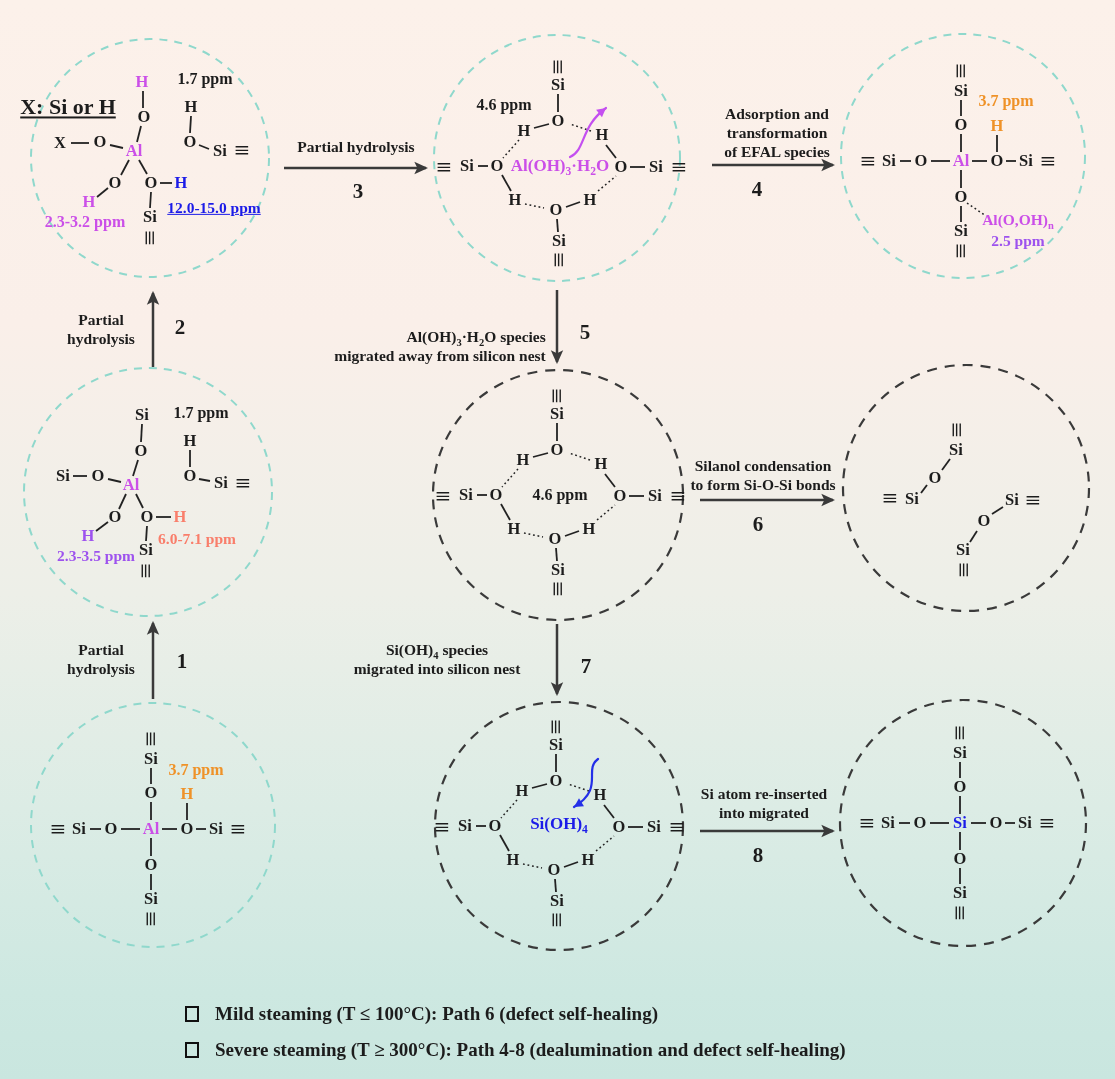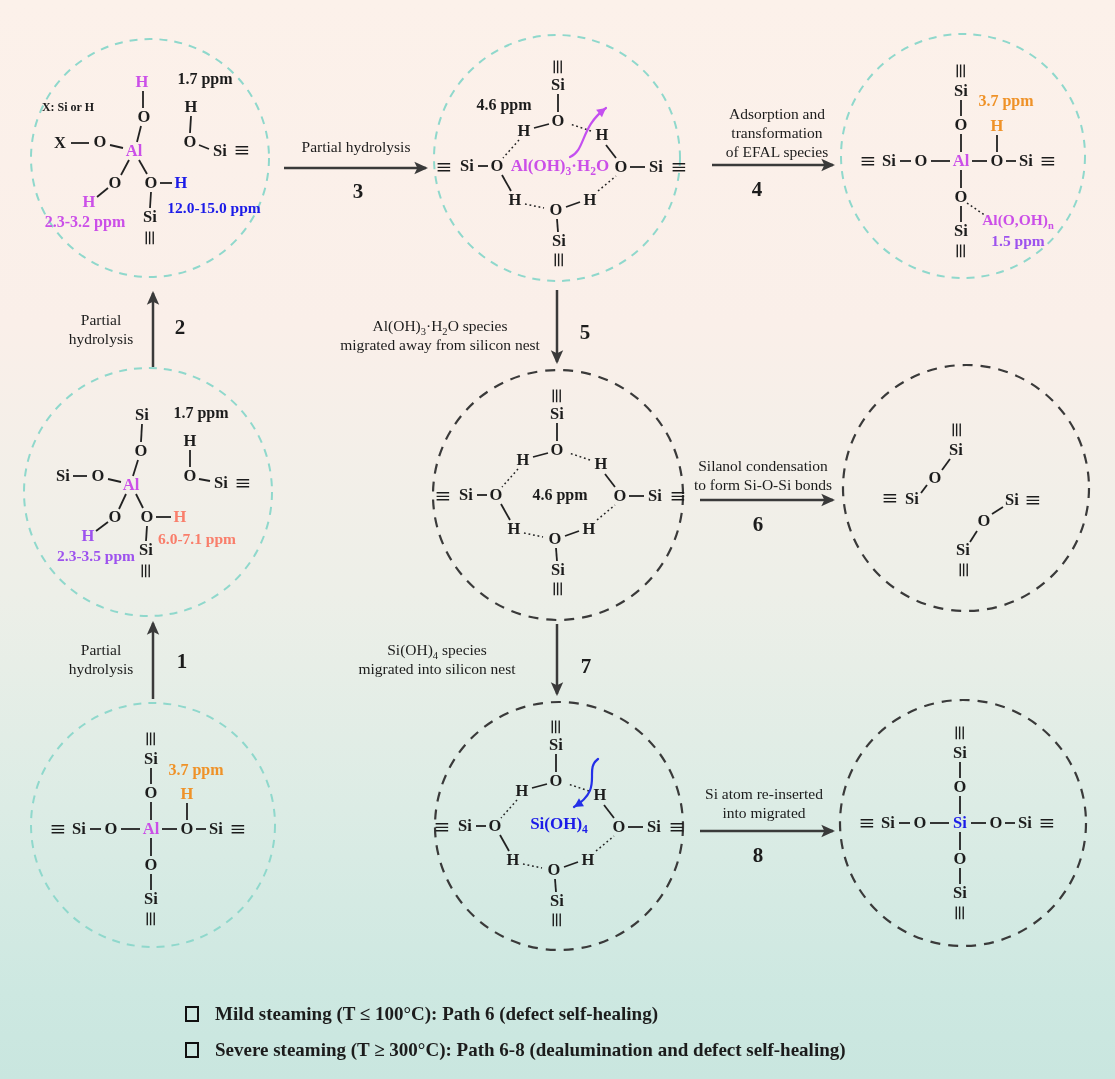--- a/index.html
+++ b/index.html
@@ -7,21 +7,21 @@
     position:relative;width:1115px;height:1079px;overflow:hidden;
     background:linear-gradient(180deg,#fcf1ea 0%,#faefe9 30%,#edefe8 55%,#dcece5 75%,#cde8e1 92%,#c9e6df 100%);
     font-family:"Liberation Serif","DejaVu Serif",serif;font-weight:bold;color:#1c1c1c;
   }
   #overlay{position:absolute;left:0;top:0;pointer-events:none;}
   .mol{position:absolute;}
   .mol svg{position:absolute;left:0;top:0;}
   .atom{position:absolute;transform:translate(-50%,-50%);font-size:16.5px;font-weight:bold;line-height:1;white-space:nowrap;}
   .trip{font-size:20px;letter-spacing:0;}
   .lbl{position:absolute;transform:translate(-50%,-50%);font-weight:bold;white-space:nowrap;line-height:1.05;}
-  .alabel{position:absolute;transform:translate(-50%,-50%);font-size:15.5px;font-weight:normal;text-align:center;line-height:1.22;white-space:pre-line;}
+  .alabel{position:absolute;transform:translate(-50%,-50%);font-size:15.5px;font-weight:bold;text-align:center;line-height:1.22;white-space:pre-line;}
   .anum{position:absolute;transform:translate(-50%,-50%);font-size:21px;font-weight:bold;}
   .c-mag{color:#cb4fe8}.c-purple{color:#9d52ee}.c-blue{color:#1b1be8}.c-orange{color:#ef9228}.c-salmon{color:#f97e6b}
   .legend-row{position:absolute;left:185px;transform:translateY(-50%);display:flex;align-items:center;font-size:19px;}
   .lbox{display:inline-block;width:10px;height:12px;border:2.6px solid #101010;margin-right:16px;flex:none;}
   .ltext{white-space:nowrap;}
   sub{font-size:0.68em;line-height:0;}
 </style>
 </head>
 <body>
 
@@ -73,24 +73,24 @@
         <span class="atom" style="left: 85px; top: 158px; transform: translate(-50%, -50%);">O</span>
         <span class="atom c-mag" style="left: 59px; top: 177px; transform: translate(-50%, -50%);">H</span>
         <span class="atom" style="left: 121px; top: 158px; transform: translate(-50%, -50%);">O</span>
         <span class="atom c-blue" style="left: 151px; top: 158px; transform: translate(-50%, -50%);">H</span>
         <span class="atom" style="left: 120px; top: 192px; transform: translate(-50%, -50%);">Si</span>
         <span class="atom trip" style="left: 120px; top: 213px; transform: translate(-50%, -50%) rotate(90deg) scaleX(1.35);">≡</span>
         <span class="atom" style="left: 161px; top: 82px; transform: translate(-50%, -50%);">H</span>
         <span class="atom" style="left: 160px; top: 117px; transform: translate(-50%, -50%);">O</span>
         <span class="atom" style="left: 190px; top: 126px; transform: translate(-50%, -50%);">Si</span>
         <span class="atom trip" style="left: 212px; top: 125px; transform: translate(-50%, -50%) scaleX(1.35);">≡</span>
-        <span class="lbl" style="left: 38px; top: 82px; font-size: 12px;">X: Si or H</span>
+        <span class="lbl" style="left: 38px; top: 82px; font-size: 22px; text-decoration: underline;">X: Si or H</span>
         <span class="lbl" style="left: 175px; top: 54px; font-size: 16px;">1.7 ppm</span>
         <span class="lbl c-mag" style="left: 55px; top: 197px; font-size: 16px;">2.3-3.2 ppm</span>
-        <span class="lbl c-blue" style="left: 184px; top: 183px; font-size: 15.5px;">12.0-15.0 ppm</span>
+        <span class="lbl c-blue" style="left: 184px; top: 183px; font-size: 15.5px; text-decoration: underline;">12.0-15.0 ppm</span>
       </div>
       <div class="mol" style="left: 433px; top: 30px; width: 270px; height: 270px;">
         <svg width="270" height="270">
           <line x1="125" y1="64" x2="125" y2="82" stroke="#222222" stroke-width="1.8" stroke-dasharray="none"></line>
           <line x1="116" y1="94" x2="101" y2="98" stroke="#222222" stroke-width="1.8" stroke-dasharray="none"></line>
           <line x1="86" y1="110" x2="70" y2="128" stroke="#222222" stroke-width="1.5" stroke-dasharray="1.8 2.8"></line>
           <line x1="45" y1="136" x2="55" y2="136" stroke="#222222" stroke-width="1.8" stroke-dasharray="none"></line>
           <line x1="69" y1="145" x2="78" y2="161" stroke="#222222" stroke-width="1.8" stroke-dasharray="none"></line>
           <line x1="92" y1="174" x2="111" y2="178" stroke="#222222" stroke-width="1.5" stroke-dasharray="1.8 2.8"></line>
           <line x1="133" y1="177" x2="147" y2="172" stroke="#222222" stroke-width="1.8" stroke-dasharray="none"></line>
@@ -143,21 +143,21 @@
         <span class="atom" style="left: 157px; top: 130px; transform: translate(-50%, -50%);">O</span>
         <span class="atom" style="left: 186px; top: 130px; transform: translate(-50%, -50%);">Si</span>
         <span class="atom trip" style="left: 208px; top: 130px; transform: translate(-50%, -50%) scaleX(1.35);">≡</span>
         <span class="atom" style="left: 121px; top: 166px; transform: translate(-50%, -50%);">O</span>
         <span class="atom" style="left: 121px; top: 200px; transform: translate(-50%, -50%);">Si</span>
         <span class="atom trip" style="left: 121px; top: 220px; transform: translate(-50%, -50%) rotate(90deg) scaleX(1.35);">≡</span>
         <span class="atom c-mag" style="left: 121px; top: 130px; transform: translate(-50%, -50%);">Al</span>
         <span class="atom c-orange" style="left: 157px; top: 95px; transform: translate(-50%, -50%);">H</span>
         <span class="lbl c-orange" style="left: 166px; top: 70px; font-size: 16px;">3.7 ppm</span>
         <span class="lbl c-mag" style="left: 178px; top: 189px; font-size: 15.5px;">Al(O,OH)<sub>n</sub></span>
-        <span class="lbl c-purple" style="left: 178px; top: 210px; font-size: 15.5px;">1.5 ppm</span>
+        <span class="lbl c-purple" style="left: 178px; top: 210px; font-size: 15.5px;">2.5 ppm</span>
       </div>
       <div class="mol" style="left: 30px; top: 360px; width: 260px; height: 265px;">
         <svg width="260" height="265">
           <line x1="112" y1="64" x2="111" y2="82" stroke="#222222" stroke-width="1.8" stroke-dasharray="none"></line>
           <line x1="108" y1="100" x2="103" y2="116" stroke="#222222" stroke-width="1.8" stroke-dasharray="none"></line>
           <line x1="43" y1="116" x2="57" y2="116" stroke="#222222" stroke-width="1.8" stroke-dasharray="none"></line>
           <line x1="78" y1="119" x2="91" y2="122" stroke="#222222" stroke-width="1.8" stroke-dasharray="none"></line>
           <line x1="96" y1="134" x2="89" y2="149" stroke="#222222" stroke-width="1.8" stroke-dasharray="none"></line>
           <line x1="78" y1="162" x2="66" y2="171" stroke="#222222" stroke-width="1.8" stroke-dasharray="none"></line>
           <line x1="106" y1="134" x2="113" y2="148" stroke="#222222" stroke-width="1.8" stroke-dasharray="none"></line>
@@ -331,36 +331,36 @@
       <div class="anum" style="left: 182px; top: 661px;">1</div>
       <div class="alabel" style="left: 101px; top: 330px;">Partial
 hydrolysis</div>
       <div class="anum" style="left: 180px; top: 327px;">2</div>
       <div class="alabel" style="left: 356px; top: 147px;">Partial hydrolysis</div>
       <div class="anum" style="left: 358px; top: 191px;">3</div>
       <div class="alabel" style="left: 777px; top: 133px;">Adsorption and
 transformation
 of EFAL species</div>
       <div class="anum" style="left: 757px; top: 189px;">4</div>
-      <div class="alabel" style="left: 440px; top: 336px;">Al(OH)<sub>3</sub>·H<sub>2</sub>O species
+      <div class="alabel" style="left: 440px; top: 347px; text-align: right;">Al(OH)<sub>3</sub>·H<sub>2</sub>O species
 migrated away from silicon nest</div>
       <div class="anum" style="left: 585px; top: 332px;">5</div>
       <div class="alabel" style="left: 763px; top: 476px;">Silanol condensation
 to form Si-O-Si bonds</div>
       <div class="anum" style="left: 758px; top: 524px;">6</div>
       <div class="alabel" style="left: 437px; top: 660px;">Si(OH)<sub>4</sub> species
 migrated into silicon nest</div>
       <div class="anum" style="left: 586px; top: 666px;">7</div>
       <div class="alabel" style="left: 764px; top: 804px;">Si atom re-inserted
 into migrated</div>
       <div class="anum" style="left: 758px; top: 855px;">8</div>
     </div>
   <div>
     <div class="legend-row" style="top:1014px">
       <span class="lbox"></span>
       <span class="ltext">Mild steaming (T ≤ 100°C): Path 6 (defect self-healing)</span>
     </div>
     <div class="legend-row" style="top:1050px">
       <span class="lbox"></span>
-      <span class="ltext">Severe steaming (T ≥ 300°C): Path 6-8 (dealumination and defect self-healing)</span>
+      <span class="ltext">Severe steaming (T ≥ 300°C): Path 4-8 (dealumination and defect self-healing)</span>
     </div>
   </div>
 </div>
 
 </body></html>

